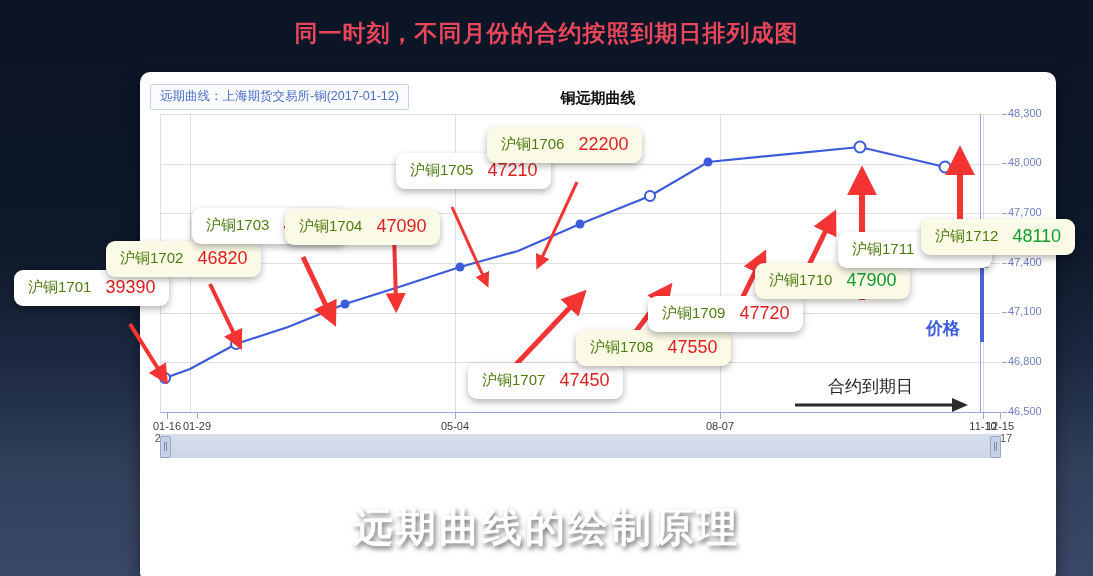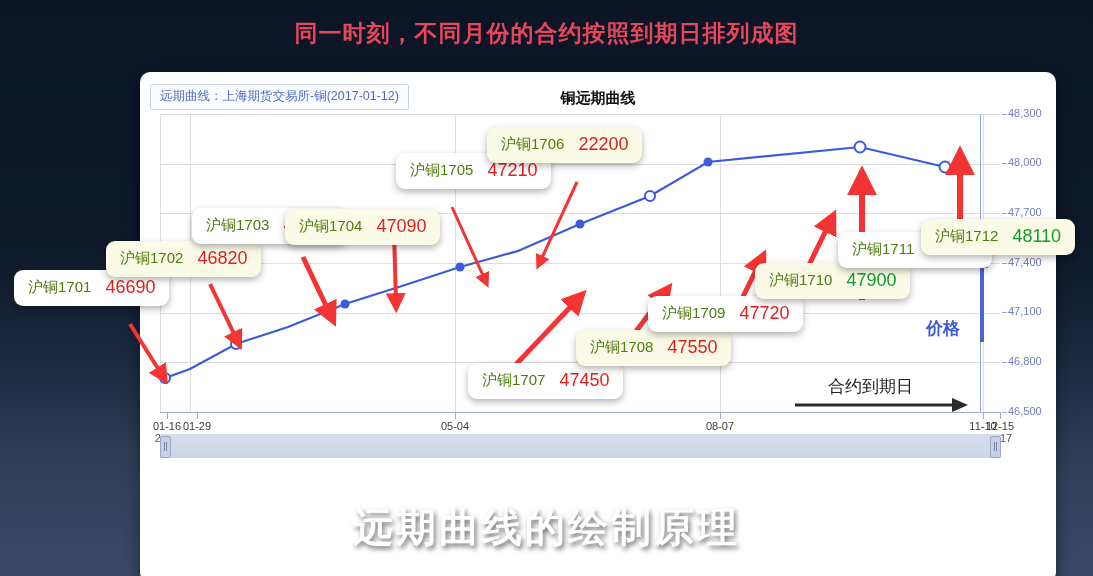--- a/index.html
+++ b/index.html
@@ -205,21 +205,21 @@
     </g>
   </svg>
 
   <div class="axis-note price-note" style="left:786px;top:245px;">价格</div>
   <div class="axis-note expiry-note" style="left:688px;top:303px;">合约到期日</div>
 
 </div>
 
 <div class="callout white" style="left:14px;top:270px;">
   <span class="c-name">沪铜1701</span>
-  <span class="c-val v-red">46690</span>
+  <span class="c-val v-red">39390</span>
 </div>
 <div class="callout cream" style="left:106px;top:241px;">
   <span class="c-name">沪铜1702</span>
   <span class="c-val v-red">46820</span>
 </div>
 <div class="callout white" style="left:192px;top:208px;">
   <span class="c-name">沪铜1703</span>
   <span class="c-val v-red">46980</span>
 </div>
 <div class="callout cream" style="left:285px;top:182px;margin-top:27px;">

